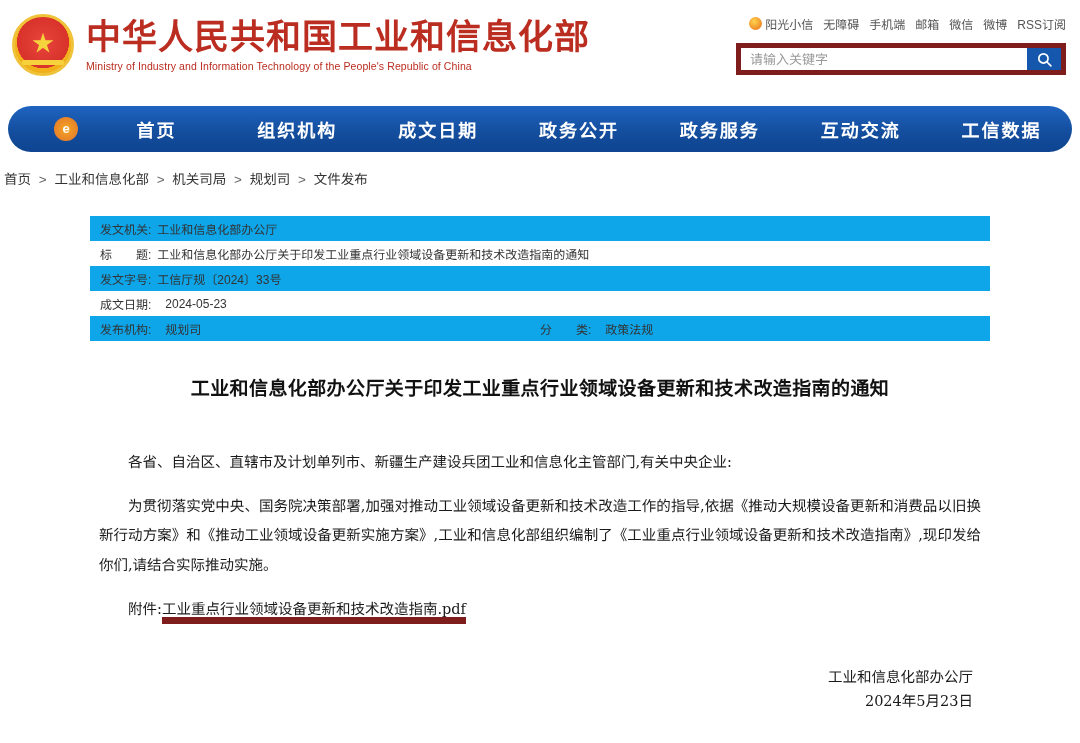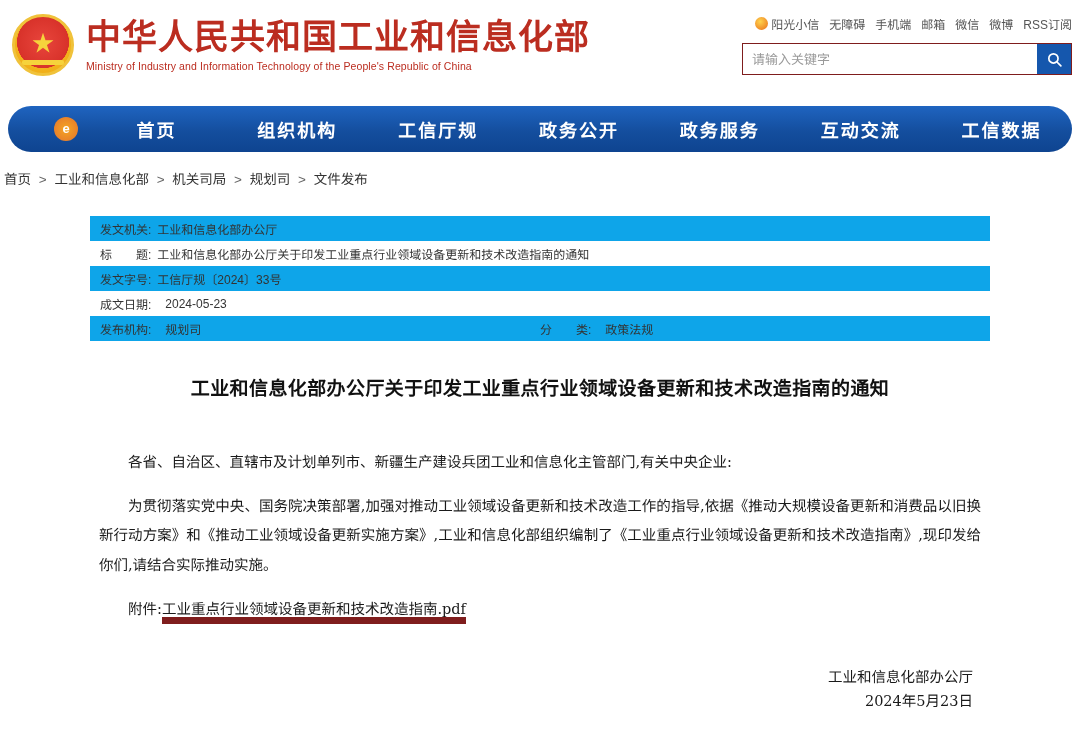--- a/index.html
+++ b/index.html
@@ -74,21 +74,21 @@
   .brand-en {
     font-size: 10.5px;
     color: #bb2d20;
     letter-spacing: 0.1px;
     margin-top: 2px;
     white-space: nowrap;
   }
 
   .header-right {
     position: absolute;
-    right: 8px;
+    right: 14px;
     top: 14px;
     width: 330px;
   }
   .toplinks {
     display: flex;
     justify-content: flex-end;
     align-items: center;
     gap: 10px;
     font-size: 12px;
     color: #555;
@@ -108,21 +108,21 @@
     width: 13px;
     height: 13px;
     border-radius: 50%;
     background: radial-gradient(circle at 40% 35%, #ffd34d 0%, #f08b28 70%, #d9641a 100%);
     display: inline-block;
   }
   .searchbar {
     margin-top: 11px;
     display: flex;
     height: 32px;
-    border: 1px solid #7f1d1d;
+    border: 5px solid #7f1d1d;
     box-sizing: border-box;
   }
   .searchbar input {
     flex: 1;
     border: none;
     outline: none;
     padding: 0 9px;
     font-size: 13px;
     color: #333;
     font-family: "Liberation Sans", sans-serif;
@@ -296,21 +296,21 @@
       </button>
     </div>
   </div>
 </div>
 
 <div class="nav">
   <div class="nav-logo">e</div>
   <div class="nav-items">
     <div class="nav-item">首页</div>
     <div class="nav-item">组织机构</div>
-    <div class="nav-item">工信厅规</div>
+    <div class="nav-item">成文日期</div>
     <div class="nav-item">政务公开</div>
     <div class="nav-item">政务服务</div>
     <div class="nav-item">互动交流</div>
     <div class="nav-item">工信数据</div>
   </div>
 </div>
 
 <div class="breadcrumb">
   <a href="#">首页</a>
   <span class="sep">&gt;</span>

